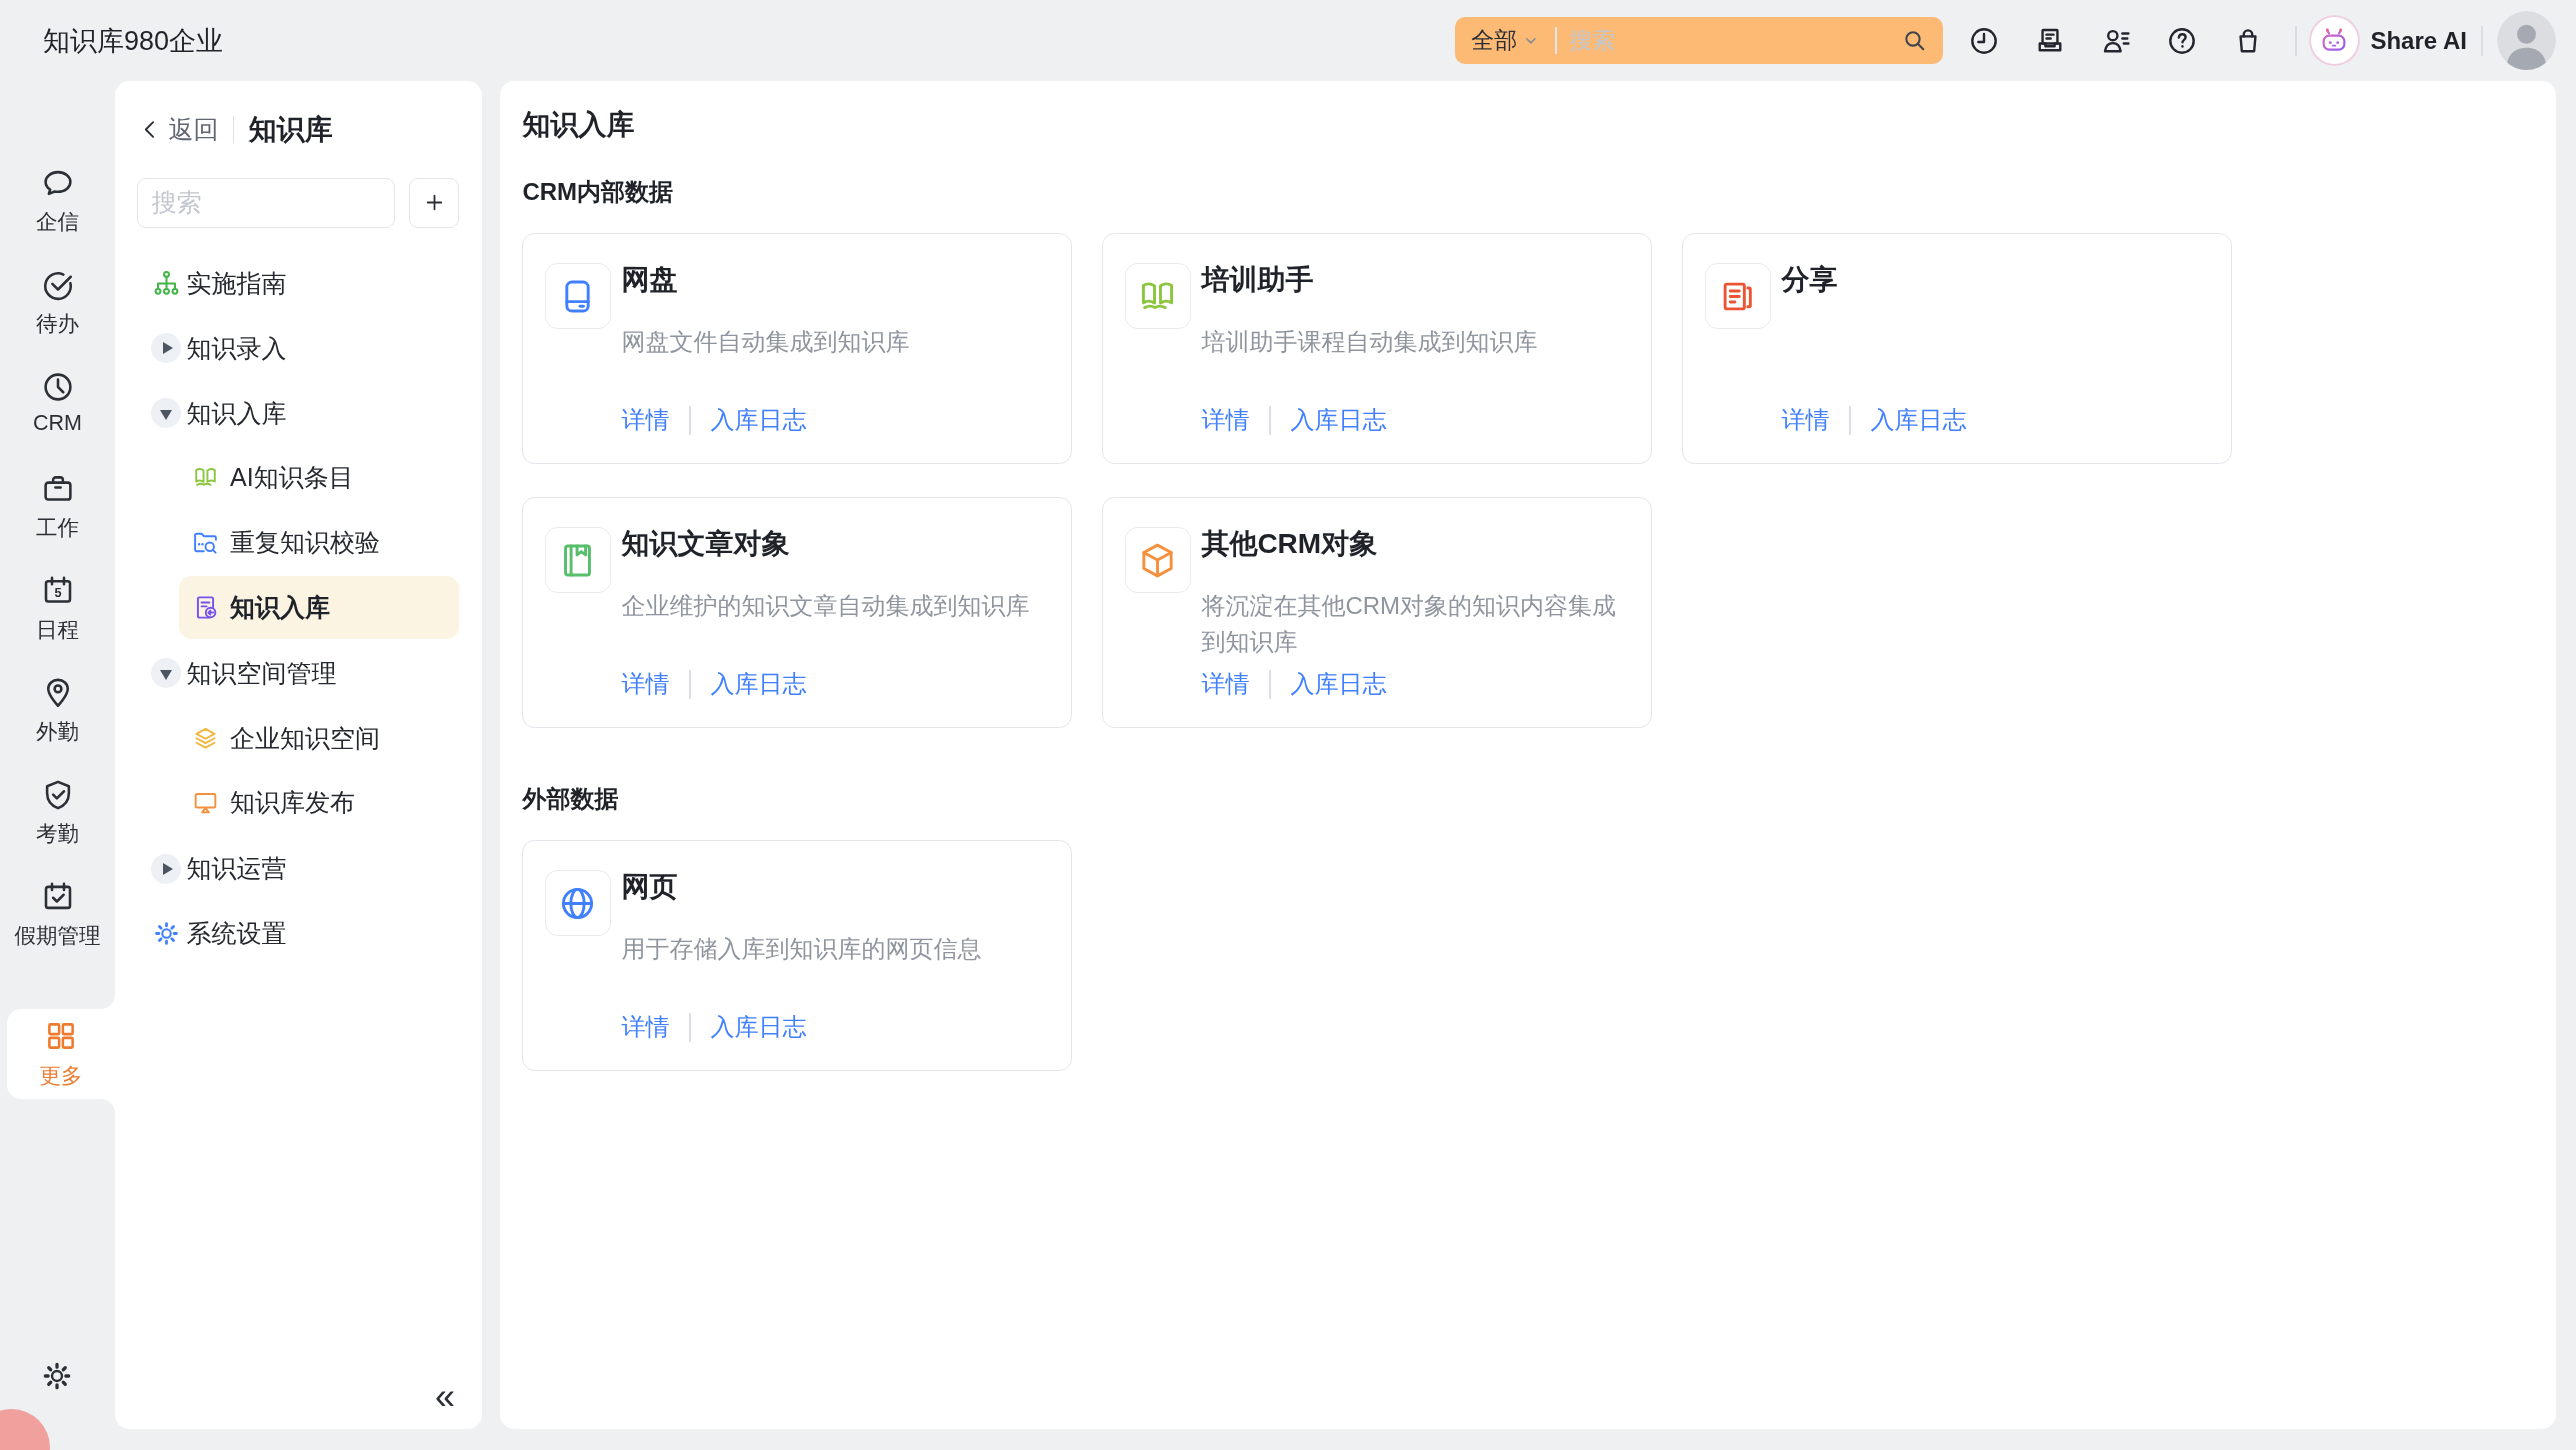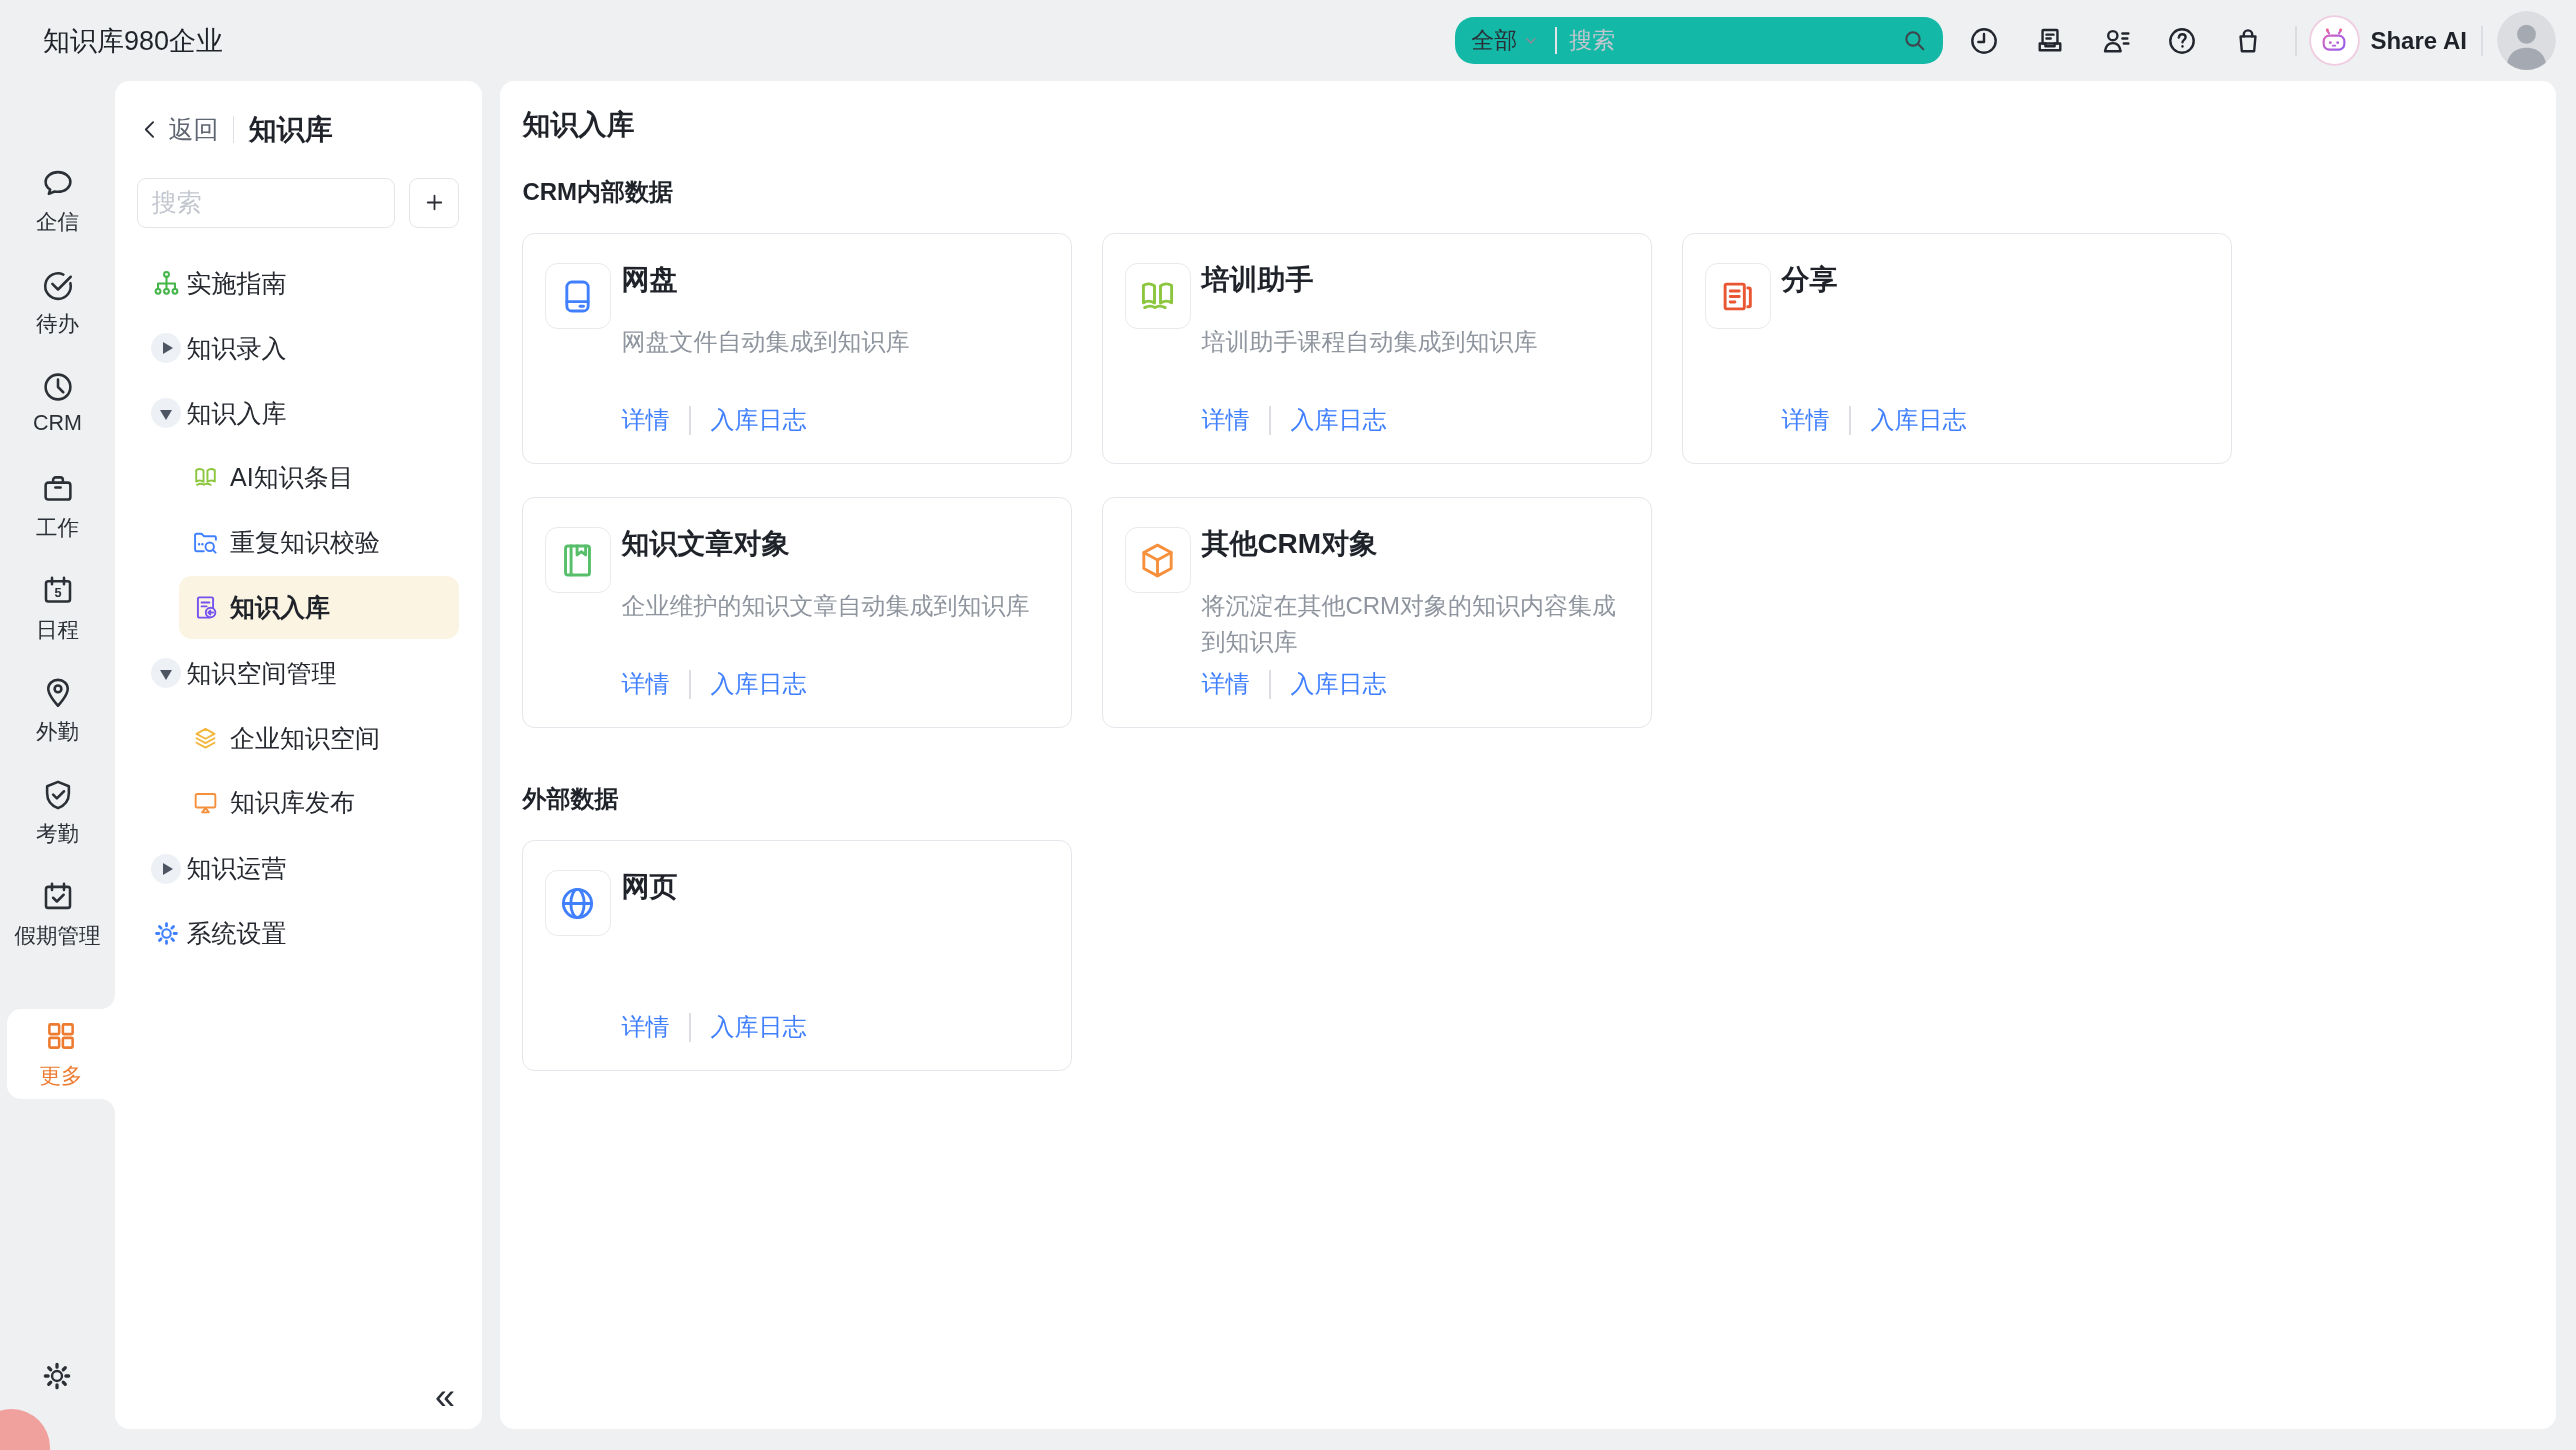--- a/index.html
+++ b/index.html
@@ -9,21 +9,21 @@
     font-family:"Liberation Sans","DejaVu Sans",sans-serif;
     background:#EEF0F2; color:#1F2329; overflow:hidden; position:relative;
   }
   .icn { display:inline-flex; align-items:center; justify-content:center; }
   .icn svg { display:block; }
 
   
   .topbar { height:81px; display:flex; align-items:center; padding:0 19.7px 0 43px; }
   .tb-title { font-size:27px; font-weight:500; color:#1F2329; }
   .tb-right { margin-left:auto; display:flex; align-items:center; }
-  .searchbox { width:488px; height:47px; background:#14b8a6; border-radius:19px;
+  .searchbox { width:488px; height:47px; background:#fdba74; border-radius:10px;
     display:flex; align-items:center; padding:0 14.3px 0 16px; }
   .scope { display:flex; align-items:center; gap:3.6px; font-size:23px; color:#2A2E36; cursor:pointer; }
   .scope .icn svg { width:19.7px; height:19.7px; }
   .scope-sep { width:1.8px; height:27px; background:#E2E4E8; margin:0 12.5px 0 14.3px; flex-shrink:0; }
   .tb-search { flex:1; border:none; outline:none; background:transparent; font-size:23px; color:#2A2E36;
     font-family:inherit; min-width:0; }
   .tb-search::placeholder { color:#C2C6CE; }
   .mag { color:#3F444D; } .mag svg { width:29px; height:29px; }
   .tb-iconbtn { width:66px; height:50px; display:flex; align-items:center; justify-content:center;
     color:#23262E; cursor:pointer; }
@@ -540,20 +540,21 @@
             <div class="card-icon-tile">
               <span class="icn" style="color: rgb(64, 128, 255);">
                 <svg viewBox="0 0 48 48" fill="none" stroke="currentColor" stroke-width="3.4" stroke-linecap="round" stroke-linejoin="round">
                   <circle cx="24" cy="24" r="16.5"></circle>
                   <ellipse cx="24" cy="24" rx="7.8" ry="16.5"></ellipse>
                   <path d="M7.5 24h33"></path>
                 </svg>
               </span>
             </div>
             <div class="card-title">网页</div>
+            <div class="card-desc">用于存储入库到知识库的网页信息</div>
             <div class="card-links">
               <span class="link">详情</span>
               <div class="link-sep"></div>
               <span class="link">入库日志</span>
             </div>
           </article>
         </div>
       </div>
   </main>
 </div>

